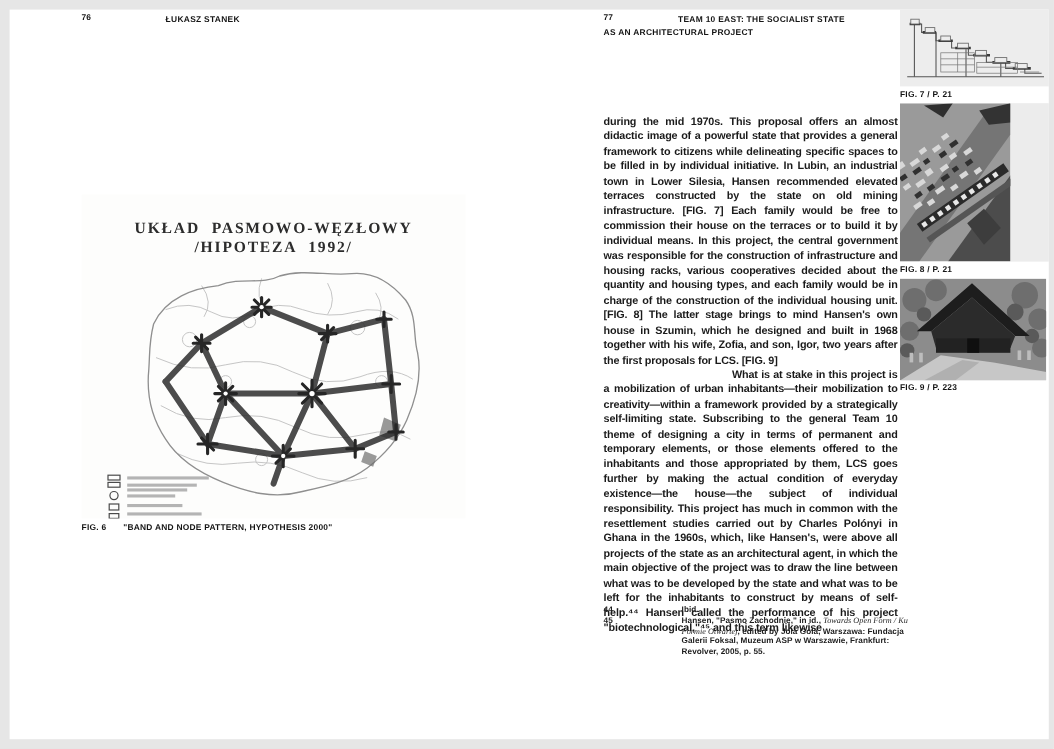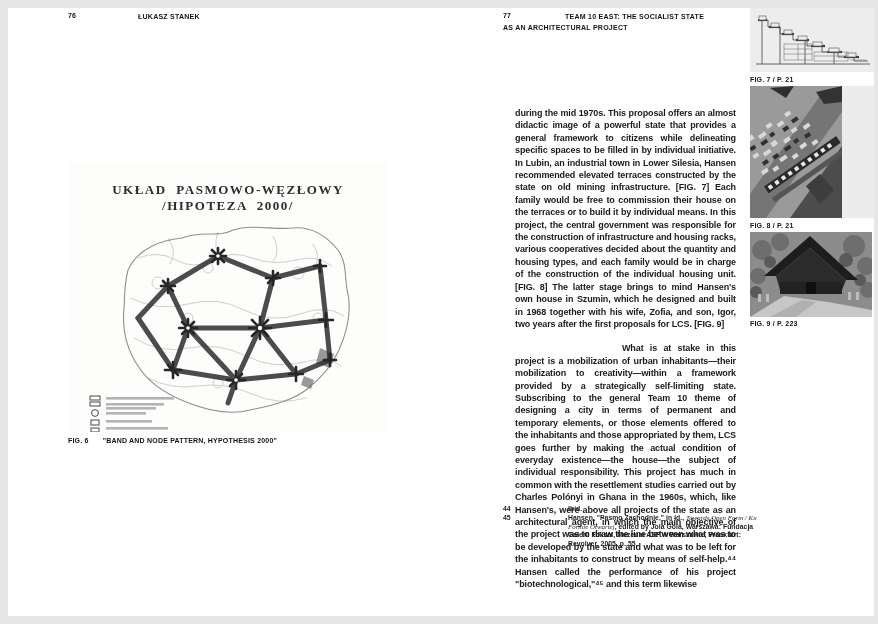--- a/index.html
+++ b/index.html
@@ -13,21 +13,21 @@
   .fig6-title{position:absolute;left:0;top:20px;width:100%;text-align:center;
     font-family:"Liberation Serif","DejaVu Serif",serif;font-weight:700;font-size:13px;
     letter-spacing:1.5px;word-spacing:5px;color:#2c2c2c;}
   .fig6-map{position:absolute;left:0;top:36px;width:320px;height:234px;}
   .caption{position:absolute;font-size:7px;font-weight:700;letter-spacing:.2px;color:#141414;white-space:nowrap;}
   .cap-text{margin-left:14px;}
   
   .bodycol{position:absolute;left:503px;top:95px;width:245px;color:#1a1a1a;
     font-size:9px;font-weight:700;line-height:12.4px;letter-spacing:-.12px;
     text-align:justify;}
-  .bodycol p{margin:12px;}
+  .bodycol p{margin:0;}
   .bodycol p.indent{text-indent:107px;}
   .footnotes{position:absolute;left:503px;top:505px;width:260px;color:#1c1c1c;
     font-size:6.8px;font-weight:700;line-height:8.8px;letter-spacing:.05px;}
   .fnrow{display:flex;}
   .fnnum{width:65px;flex:0 0 65px;}
   .fntext{flex:1;}
   .fntext .it{font-style:italic;font-family:"Liberation Serif","DejaVu Serif",serif;font-weight:400;}
   
   .mfig{position:absolute;overflow:hidden;}
   .mfig svg{display:block;}
@@ -35,21 +35,21 @@
 </head>
 <body>
 
 <div class="stage">
   <div class="paper"></div>
 
   <div class="pagenum" style="left:68px;top:12px;">76</div>
   <div class="runhead" style="left:138px;top:12px;">ŁUKASZ STANEK</div>
 
   <div class="fig6">
-    <div class="fig6-title">UKŁAD PASMOWO-WĘZŁOWY /HIPOTEZA 2000/</div>
+    <div class="fig6-title">UKŁAD PASMOWO-WĘZŁOWY /HIPOTEZA 1992/</div>
     <svg class="fig6-map" viewBox="0 0 320 234">
 
       <g stroke="#c2c2c2" stroke-width="0.8" fill="none">
         <path d="M70,60 q20,-8 38,2 q18,10 36,0 q20,-10 40,-2 q22,8 44,2 q20,-6 36,6"></path>
         <path d="M62,100 q30,14 58,6 q30,-8 56,6 q28,14 56,4 q26,-10 44,2"></path>
         <path d="M66,140 q26,16 54,10 q30,-6 58,8 q28,14 58,6 q22,-6 38,4"></path>
         <path d="M80,180 q24,12 50,8 q28,-4 54,8 q26,12 54,4"></path>
         <path d="M100,40 q10,14 2,26 M150,34 q-6,16 4,28 M205,38 q8,14 0,26 M245,46 q8,12 2,24"></path>
         <circle cx="90" cy="85" r="6"></circle>
           <circle cx="140" cy="70" r="5"></circle>

